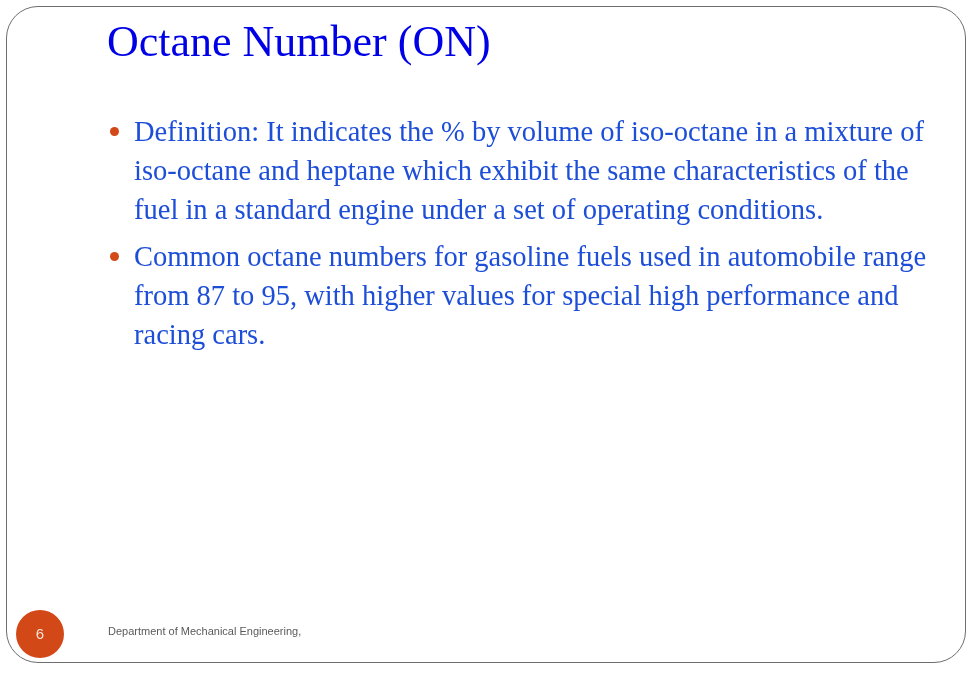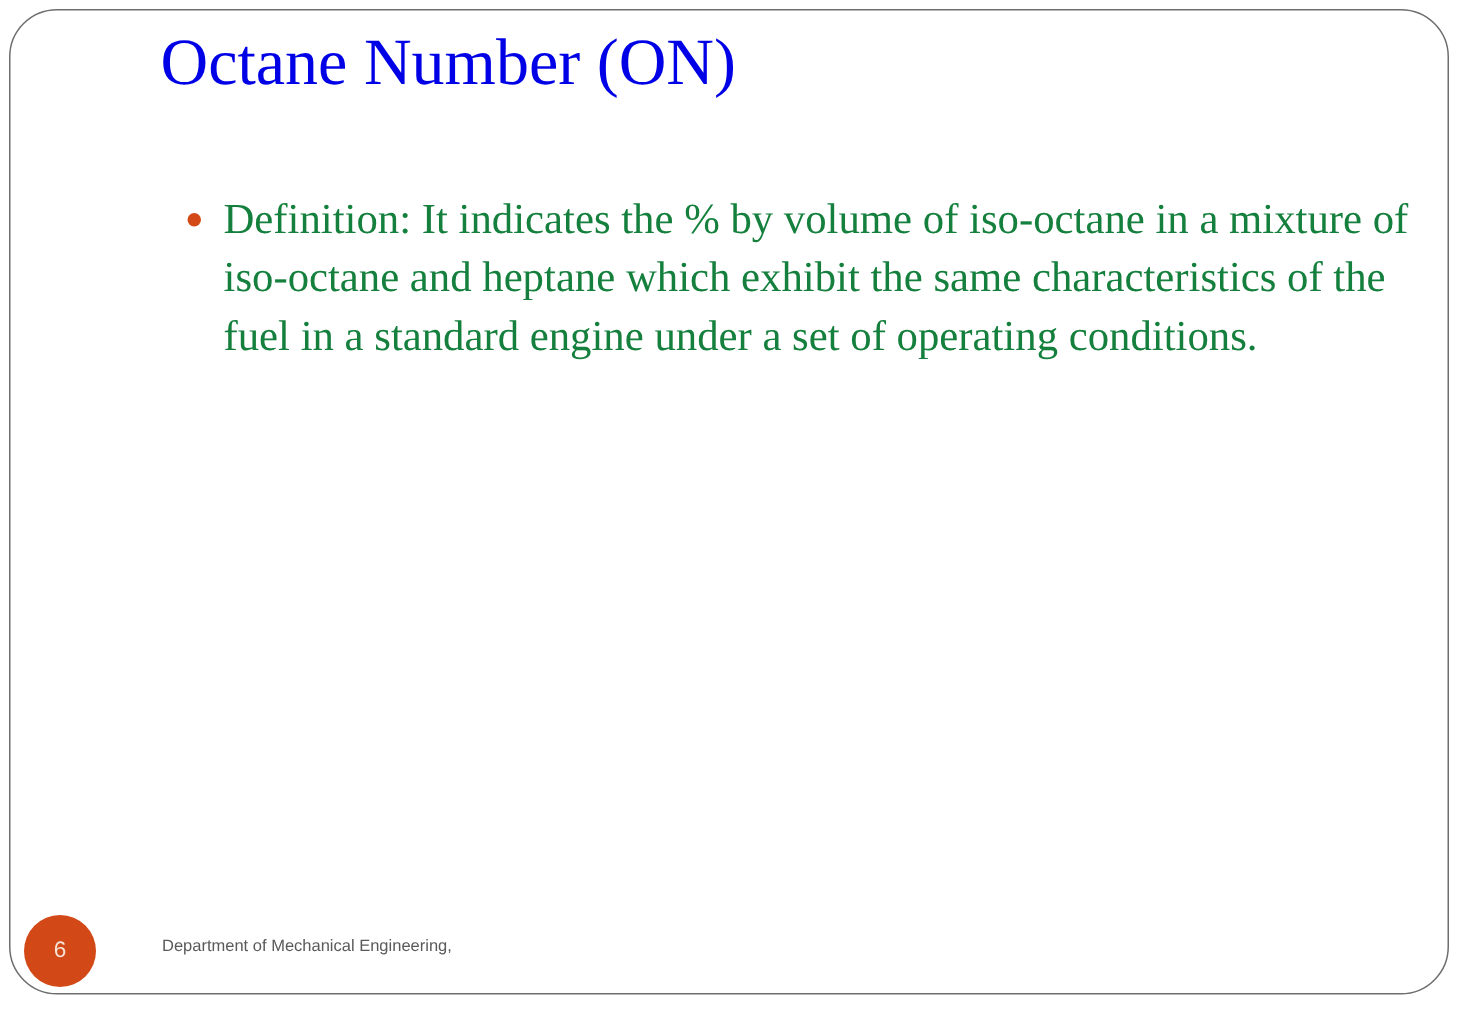--- a/index.html
+++ b/index.html
@@ -35,27 +35,27 @@
       font-weight: normal;
       font-size: 44px;
       line-height: 56px;
       white-space: nowrap;
     }
     .bullets {
       position: absolute;
       left: 107px;
       top: 112px;
       width: 820px;
-      margin: 15px;
+      margin: 0;
       padding: 0;
       list-style: none;
       font-family: "Liberation Serif", "DejaVu Serif", serif;
       font-size: 28.5px;
       line-height: 39px;
-      color: #15803d;
+      color: #1d4ed8;
     }
     .bullet-item {
       position: relative;
       padding-left: 27px;
       margin-bottom: 8px;
     }
     .bullet-dot {
       position: absolute;
       left: 3px;
       top: 15px;
@@ -93,17 +93,21 @@
 <div class="slide">
   <div class="frame" style="border-color: rgb(110, 110, 110);"></div>
 
   <h1 class="title" style="color: rgb(0, 0, 230);">Octane Number (ON)</h1>
 
   <ul class="bullets">
     <li class="bullet-item">
       <span class="bullet-dot" style="background: rgb(211, 72, 23);"></span>
       <span>Definition: It indicates the % by volume of iso-octane in a mixture of iso-octane and heptane which exhibit the same characteristics of the fuel in a standard engine under a set of operating conditions.</span>
     </li>
+    <li class="bullet-item">
+      <span class="bullet-dot" style="background: rgb(211, 72, 23);"></span>
+      <span>Common octane numbers for gasoline fuels used in automobile range from 87 to 95, with higher values for special high performance and racing cars.</span>
+    </li>
   </ul>
 
   <div class="footer-number" style="background: rgb(211, 72, 23);">6</div>
   <div class="footer-text" style="color: rgb(90, 90, 90);">Department of Mechanical Engineering,</div>
 </div>
 
 </body></html>

